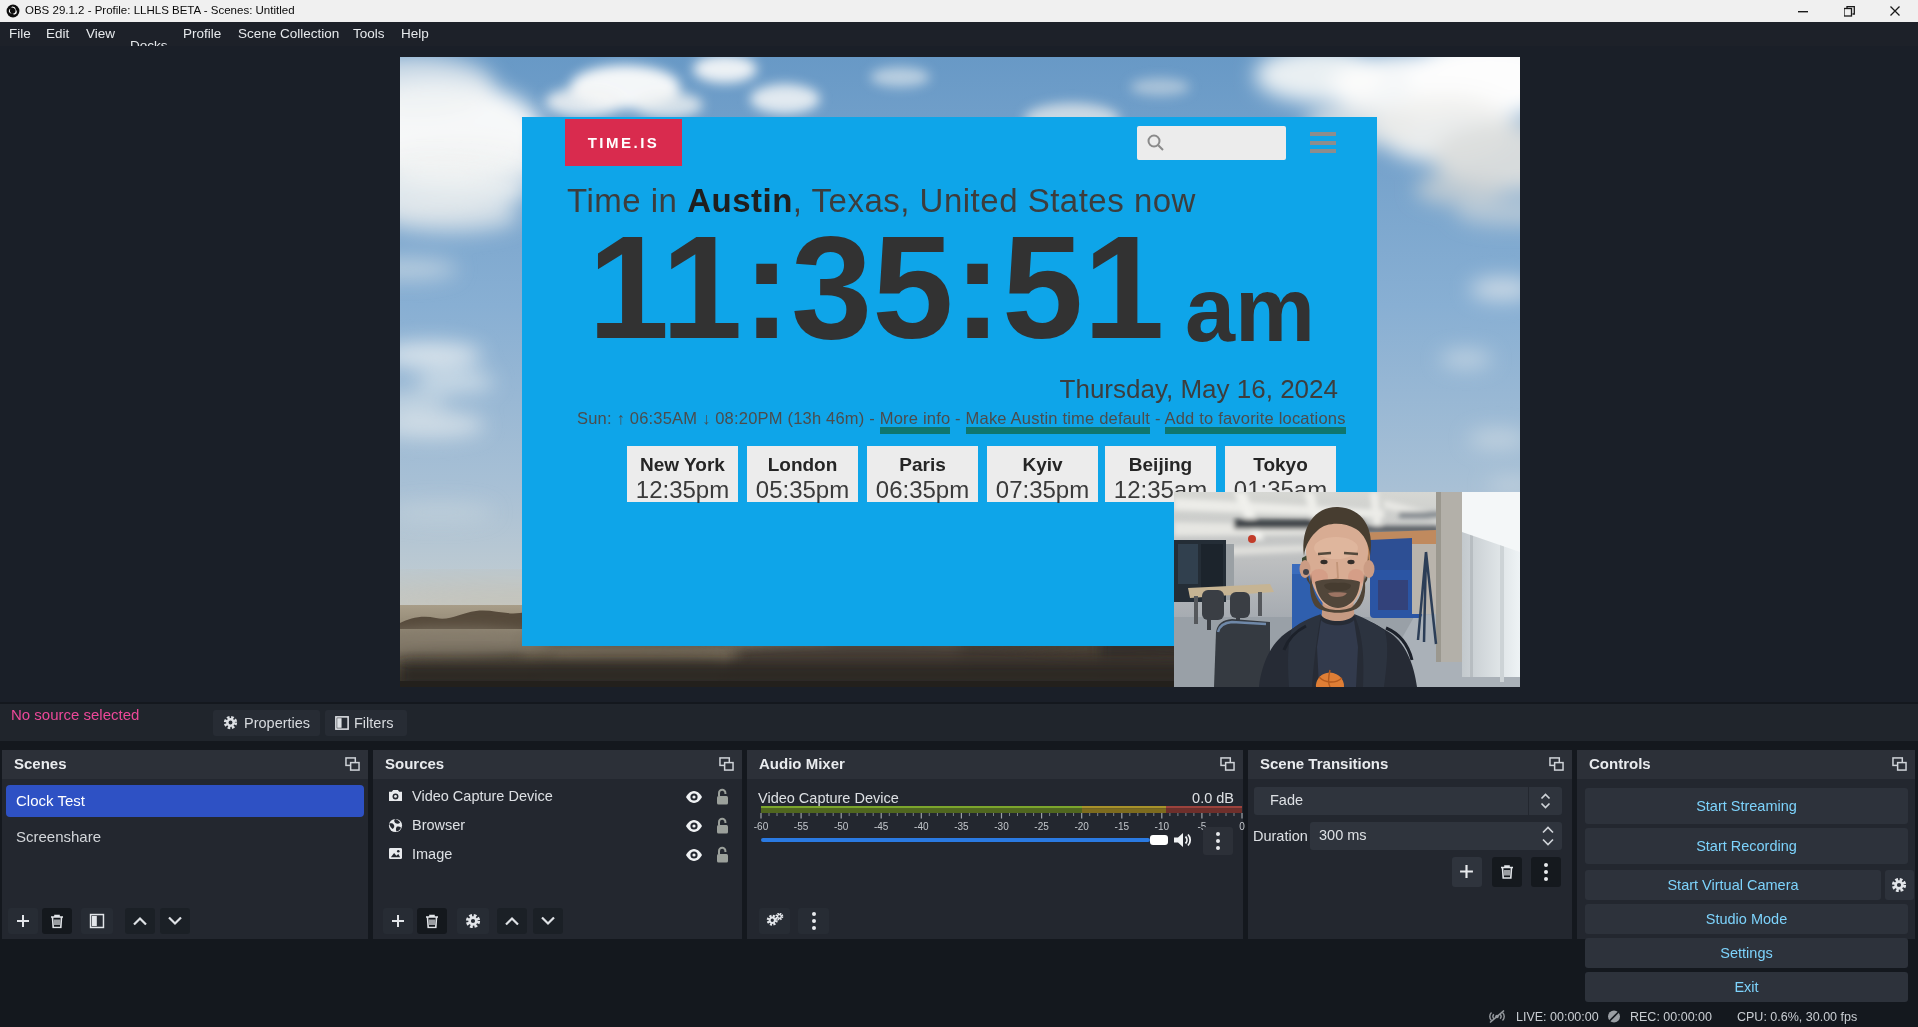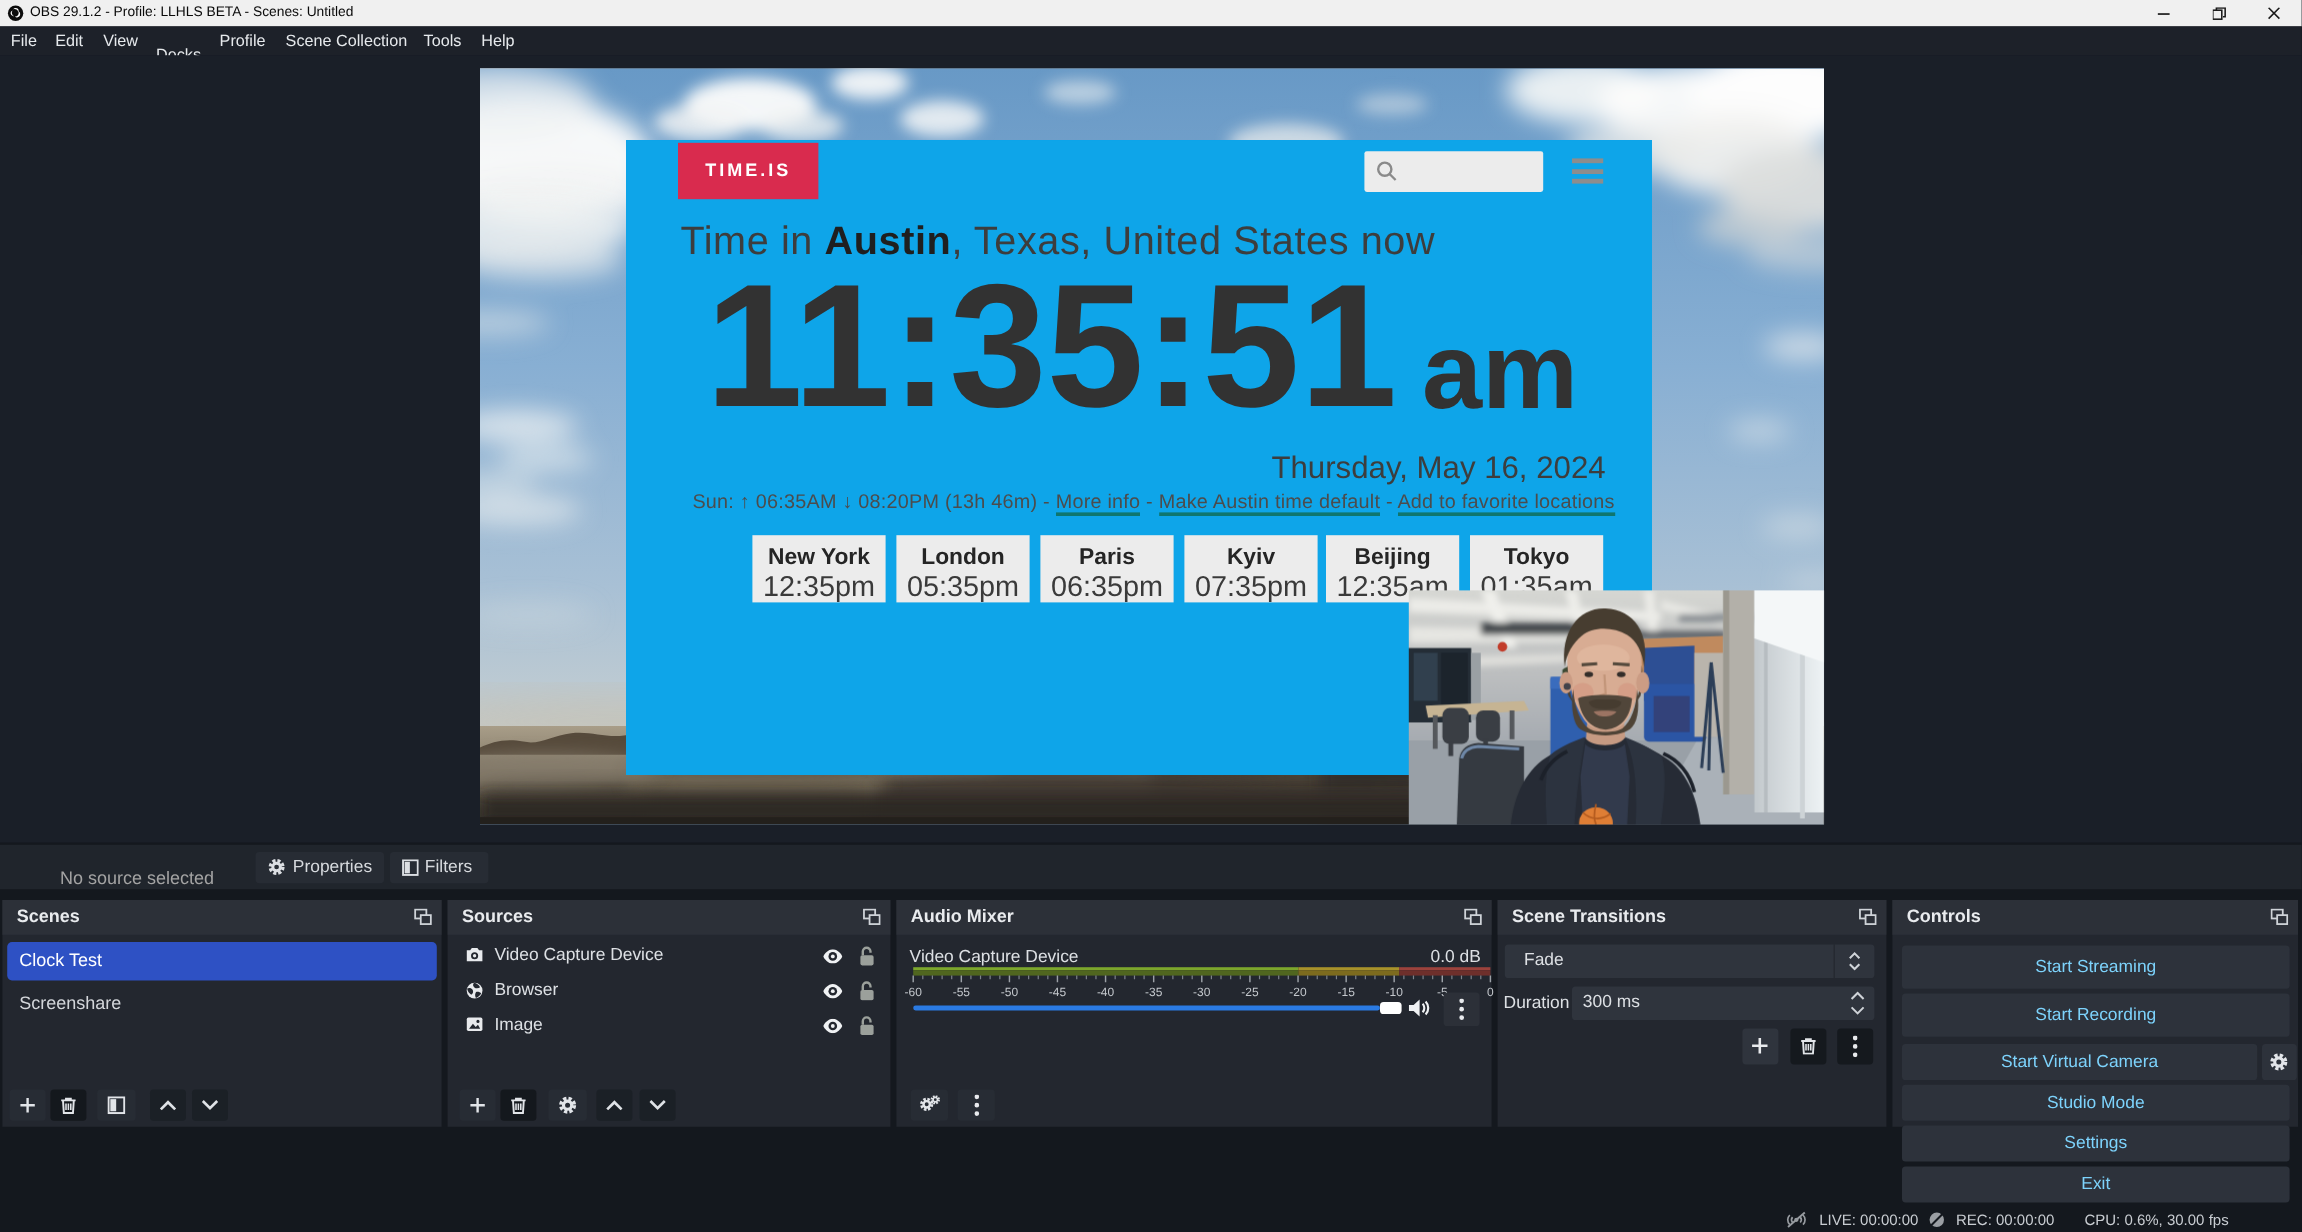--- a/index.html
+++ b/index.html
@@ -29,31 +29,31 @@
   #searchbox { position:absolute; left:615px; top:9px; width:149px; height:34px; background:#ececec; border-radius:2px; }
   #hamb { position:absolute; left:788px; top:15px; width:26px; height:22px; }
   #hamb div { height:4px; background:#8d8d8d; margin-bottom:4.5px; }
   #headline { position:absolute; left:45px; top:65px; font-size:33px; color:#3d3d3d; letter-spacing:0.5px; }
   #headline b { color:#1f1f1f; }
   #bigtime { position:absolute; left:0; top:0; width:855px; height:280px; color:#323232; }
   #digits { position:absolute; left:66px; top:98px; font-weight:bold; font-size:146px; line-height:1; }
   #ampm { position:absolute; left:663px; top:148px; font-weight:bold; font-size:90px; line-height:1; }
   #datetxt { position:absolute; right:39px; top:257px; font-size:26px; color:#3d3d3d; }
   #sunline { position:absolute; left:55px; top:292px; width:775px; font-size:16.5px; color:#4c4c4c; letter-spacing:0.2px; }
-  #sunline .lk { border-bottom:3px solid #0f766e; }
+  #sunline .lk { border-bottom:7px solid #0f766e; }
   .citybox { position:absolute; top:329px; width:111px; height:56px; background:#ececec; text-align:center; }
   .citybox .cn { font-weight:bold; font-size:19px; color:#252525; margin-top:8px; }
   .citybox .ct { font-size:24px; color:#3a3a3a; margin-top:0px; }
 
   
   #webcam { position:absolute; left:774px; top:435px; width:346px; height:195px; }
 
   
   #srcbar { position:absolute; left:0; top:704px; width:1918px; height:37px; background:#20252c; }
-  #srcbar .lbl { position:absolute; left:11px; top:20px; font-size:15px; color:#a3a3a3;margin-left:39px; }
+  #srcbar .lbl { position:absolute; left:11px; top:2px; font-size:15px; color:#ec4899; }
   .barbtn { position:absolute; top:6px; height:26px; background:#272c34; border-radius:3px;
     color:#d7dade; font-size:14.5px; line-height:26px; }
 
   
   .panel { position:absolute; top:750px; height:189px; background:#23272f; }
   .phead { position:absolute; left:0; top:0; right:0; height:29px; background:#2c3038; }
   .phead .pt { position:absolute; left:12px; top:5px; font-weight:bold; font-size:15px; color:#e9ebee; }
   .float { position:absolute; right:8px; top:7px; width:15px; height:14px; }
 
   .toolrow { position:absolute; left:8px; bottom:5px; height:26px; }

